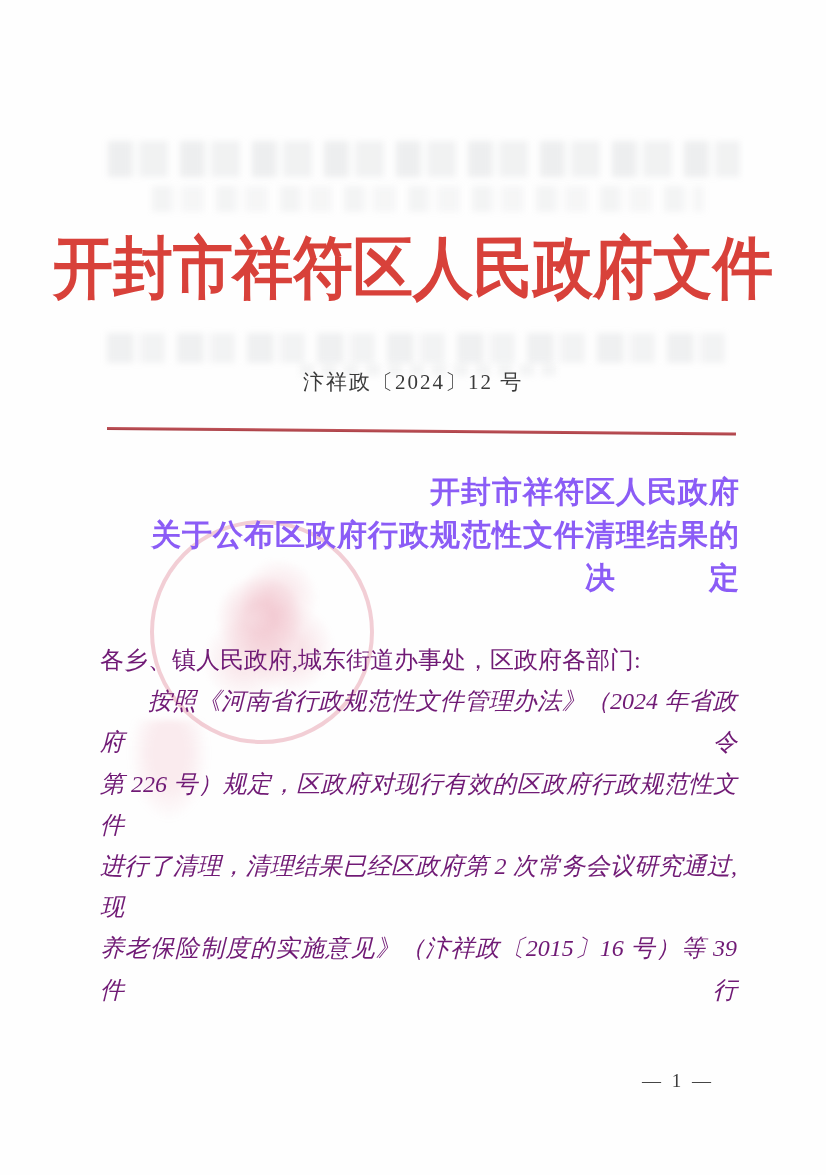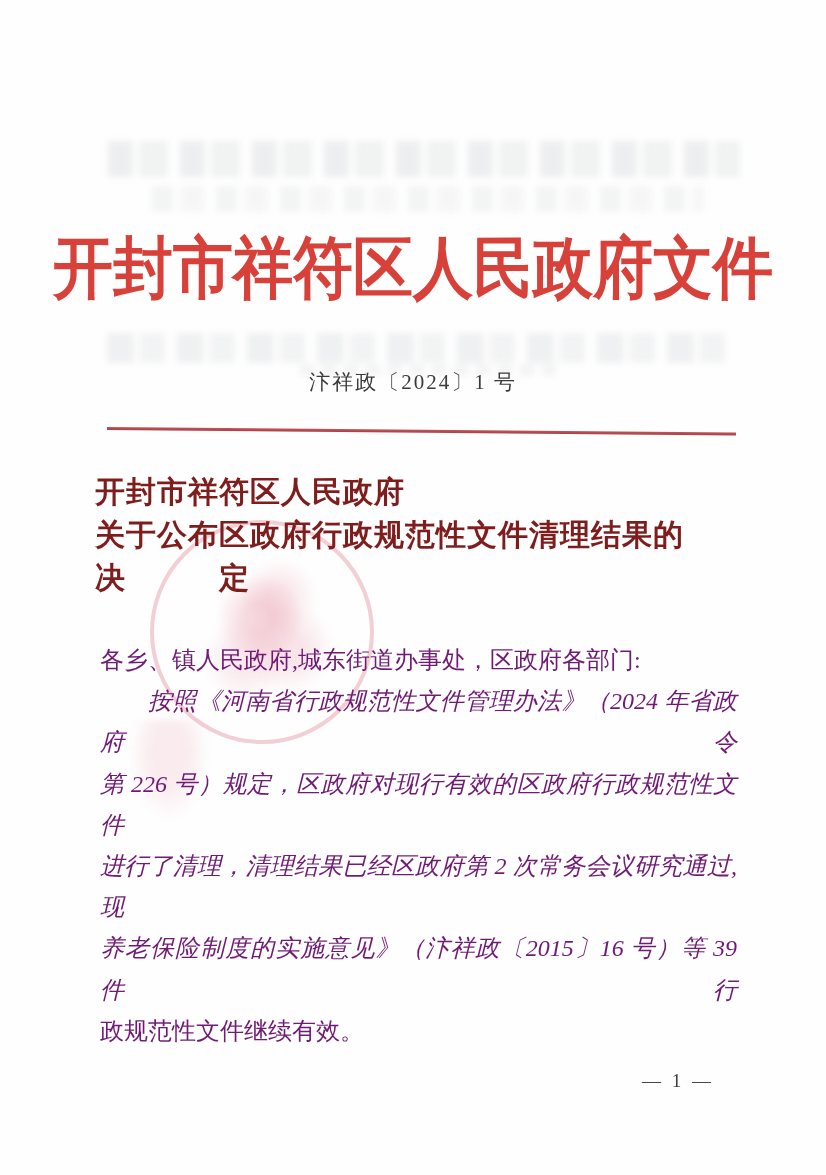--- a/index.html
+++ b/index.html
@@ -108,26 +108,26 @@
     width: 90px; height: 110px;
     background:
       radial-gradient(ellipse at 50% 30%, rgba(230,140,158,0.16) 0 30%, rgba(230,140,158,0) 62%);
     filter: blur(3px);
   }
 
   .doc-title {
     position: absolute;
     left: 95px; top: 470px;
     width: 645px;
-    text-align: left;
+    text-align: right;
     font-weight: bold;
     font-size: 30px;
     line-height: 43px;
     letter-spacing: 1px;
-    color: #7f1d1d;
+    color: #8b5cf6;
   }
 
   .doc-body {
     position: absolute;
     left: 100px; top: 640px;
     width: 637px;
     font-size: 24px;
     line-height: 41.2px;
     color: #701a75;
   }
@@ -154,37 +154,36 @@
 <div class="page">
 
   <div class="ghost ghost-a"></div>
   <div class="ghost ghost-b"></div>
 
   <h1 class="org-title">开封市祥符区人民政府文件</h1>
 
   <div class="ghost ghost-c"></div>
   <div class="ghost ghost-d"></div>
 
-  <div class="doc-number">汴祥政〔2024〕1 号</div>
+  <div class="doc-number">汴祥政〔2024〕12 号</div>
 
   <div class="red-rule"></div>
 
   <div class="seal"></div>
 
   <div class="doc-title">
     <div>开封市祥符区人民政府</div>
     <div>关于公布区政府行政规范性文件清理结果的</div>
     <div>决　　　定</div>
   </div>
 
   <div class="doc-body">
     <div class="line">各乡、镇人民政府,城东街道办事处，区政府各部门:</div>
     <div class="line indent fill">按照《河南省行政规范性文件管理办法》（2024 年省政府令</div>
     <div class="line fill">第 226 号）规定，区政府对现行有效的区政府行政规范性文件</div>
     <div class="line fill">进行了清理，清理结果已经区政府第 2 次常务会议研究通过,现</div>
     <div class="line fill">养老保险制度的实施意见》（汴祥政〔2015〕16 号）等 39 件行</div>
-    <div class="line">政规范性文件继续有效。</div>
 
   </div>
 
   <div class="page-number">— 1 —</div>
 
 </div>
 
 </body></html>

